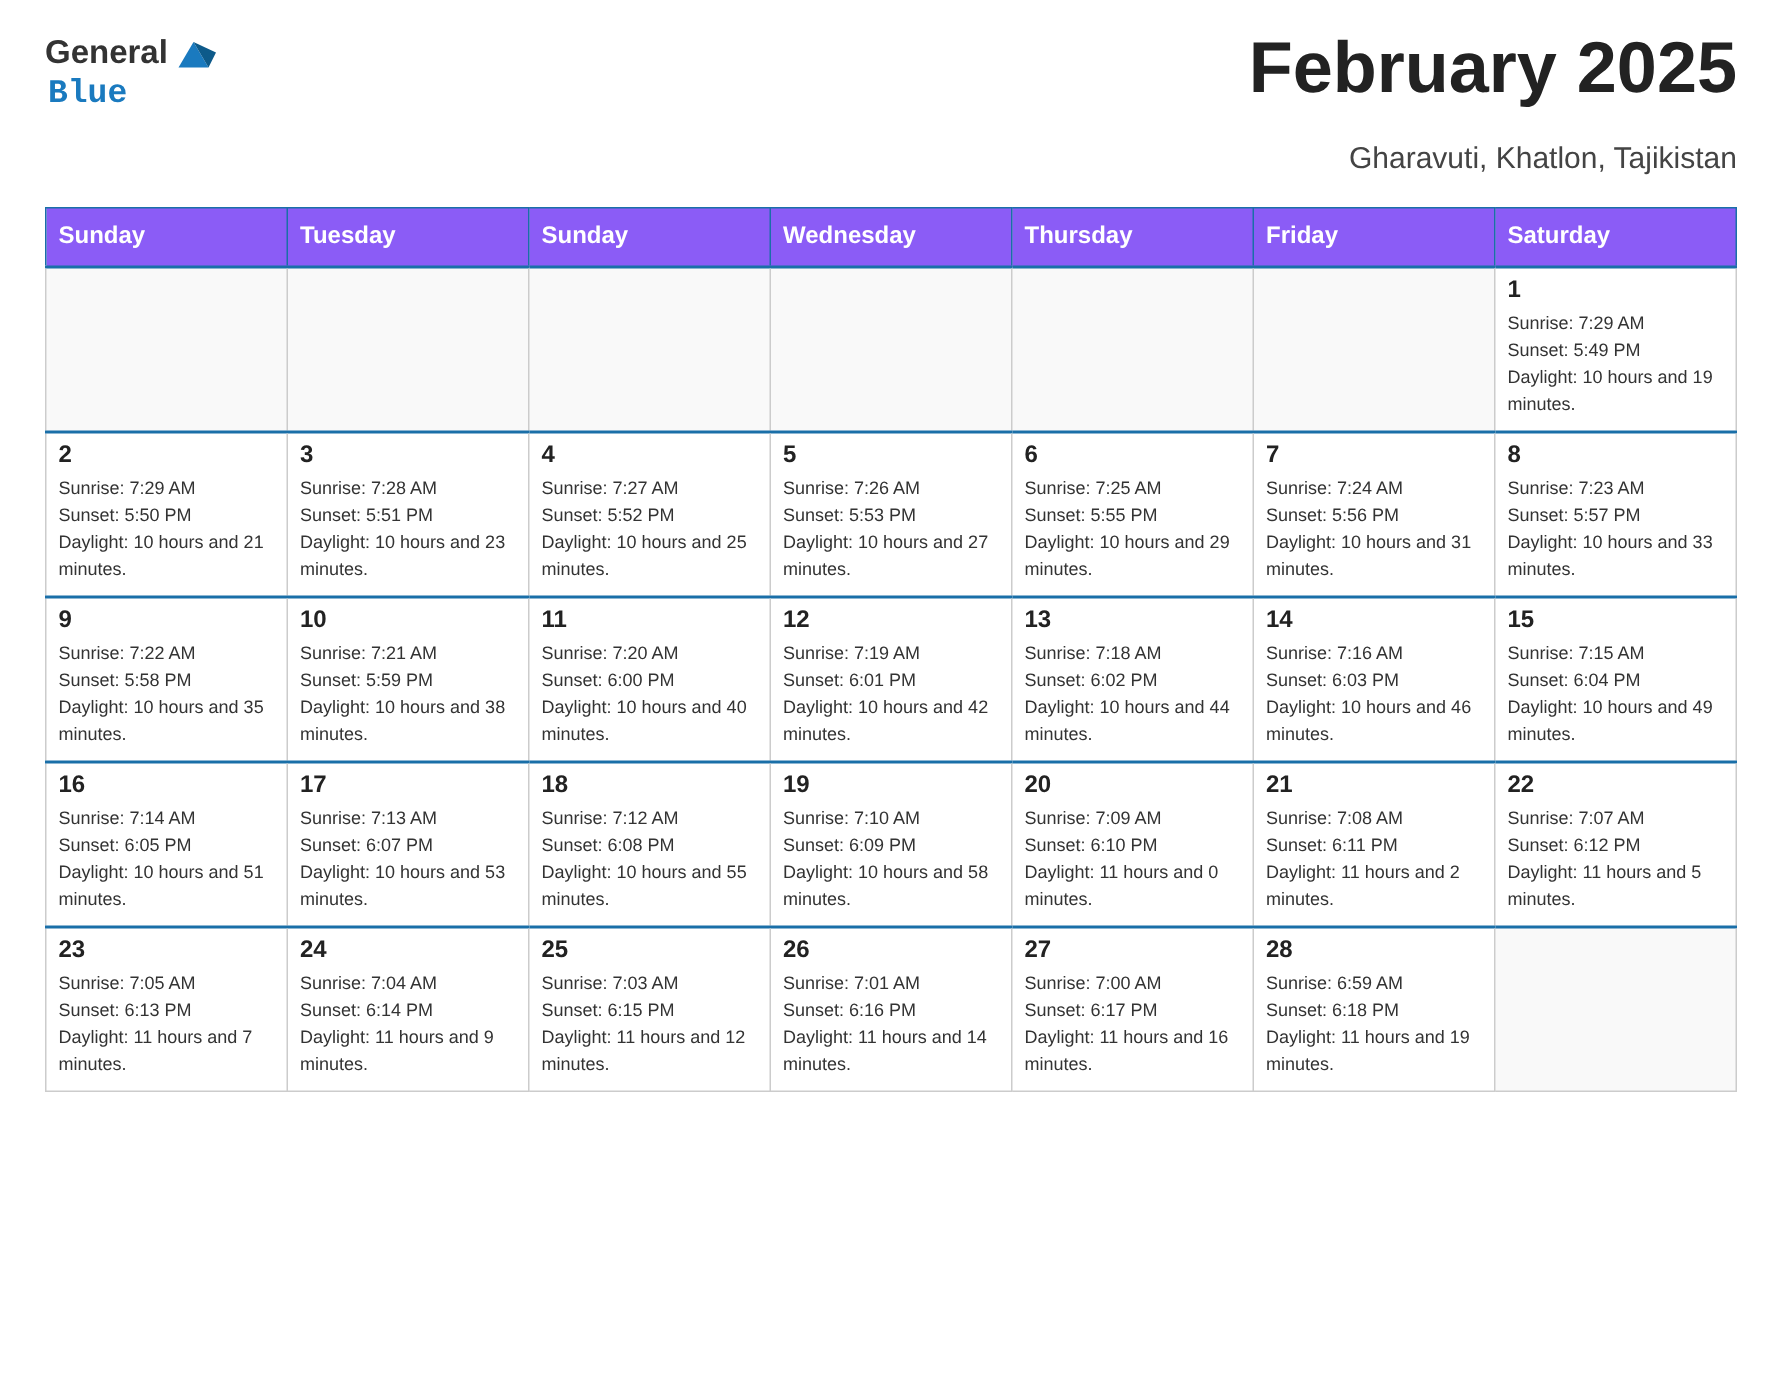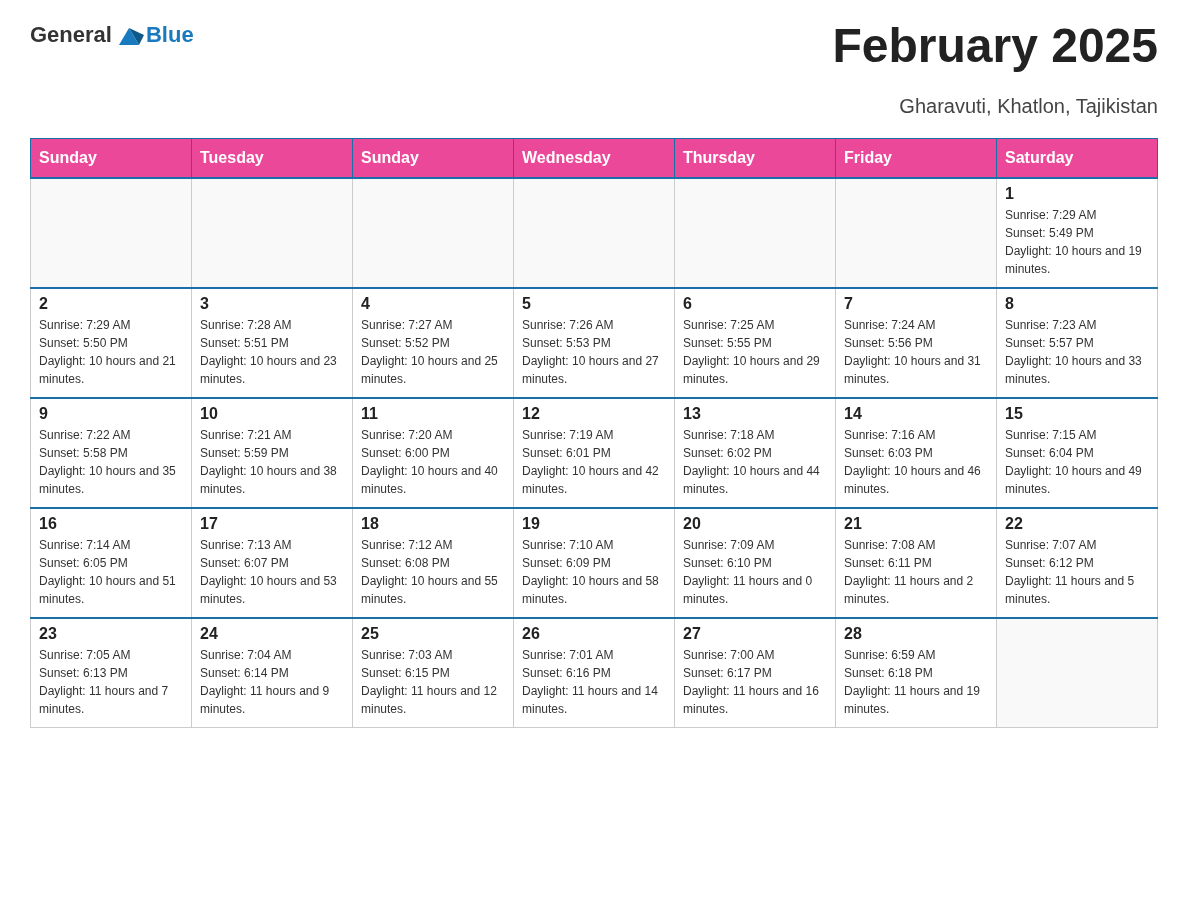--- a/index.html
+++ b/index.html
@@ -40,21 +40,21 @@
       font-size: 20px;
       color: #444;
       margin-top: 22px;
     }
     .calendar {
       width: 100%;
       border-collapse: collapse;
       table-layout: fixed;
     }
     .calendar th {
-      background: #ec4899;
+      background: #8b5cf6;
       color: #fff;
       font-size: 16px;
       font-weight: bold;
       padding: 10px 8px;
       text-align: left;
       border: 1px solid #1a6fa8;
     }
     .calendar td {
       vertical-align: top;
       border: 1px solid #ccc;
@@ -77,32 +77,33 @@
     .day-info {
       font-size: 12px;
       color: #333;
       line-height: 1.5;
     }
     .week-row td {
       border-top: 2px solid #1a6fa8;
     }
     .logo-wrapper {
       display: flex;
-      flex-direction: row;
-      align-items: center;
+      flex-direction: column;
+      align-items: flex-start;
     }
     .logo-line1 {
       display: flex;
       align-items: center;
     }
     .logo-line2 {
       color: #1a7abf;
       font-size: 22px;
       font-weight: bold;
       margin-left: 2px;
+      font-family: Liberation Mono, monospace;
     }
   </style>
 </head>
 <body>
 
 <div class="header">
   <div class="logo-wrapper">
     <div class="logo-line1">
       <span class="logo-text">General</span>
       <svg class="logo-icon" viewBox="0 0 30 30" xmlns="http://www.w3.org/2000/svg">

